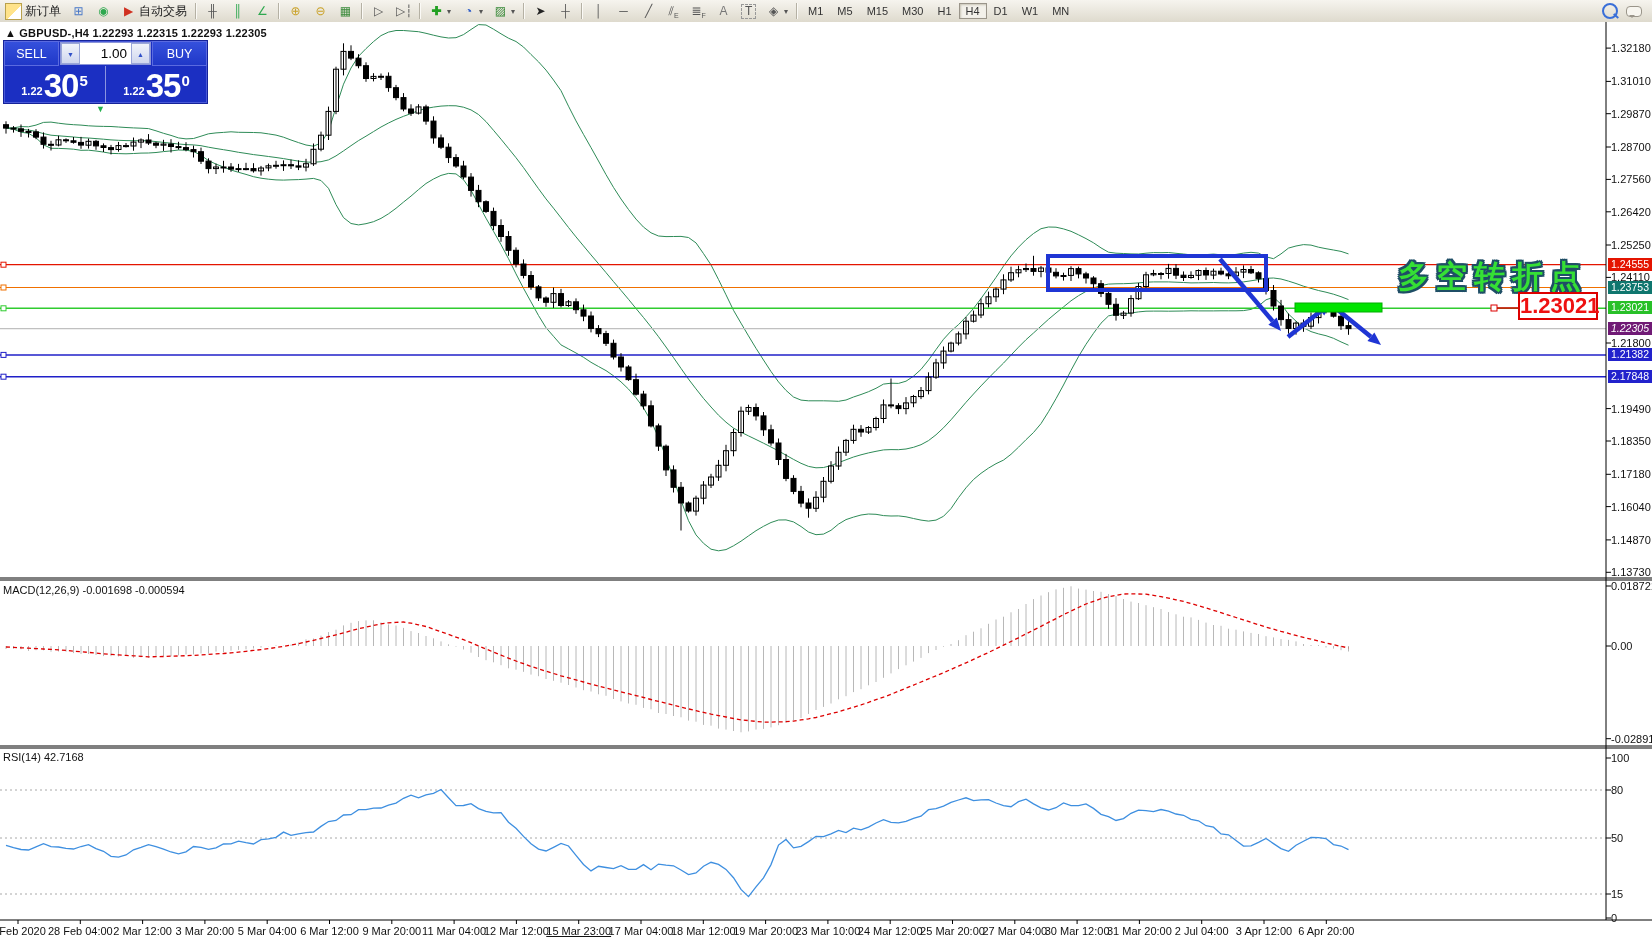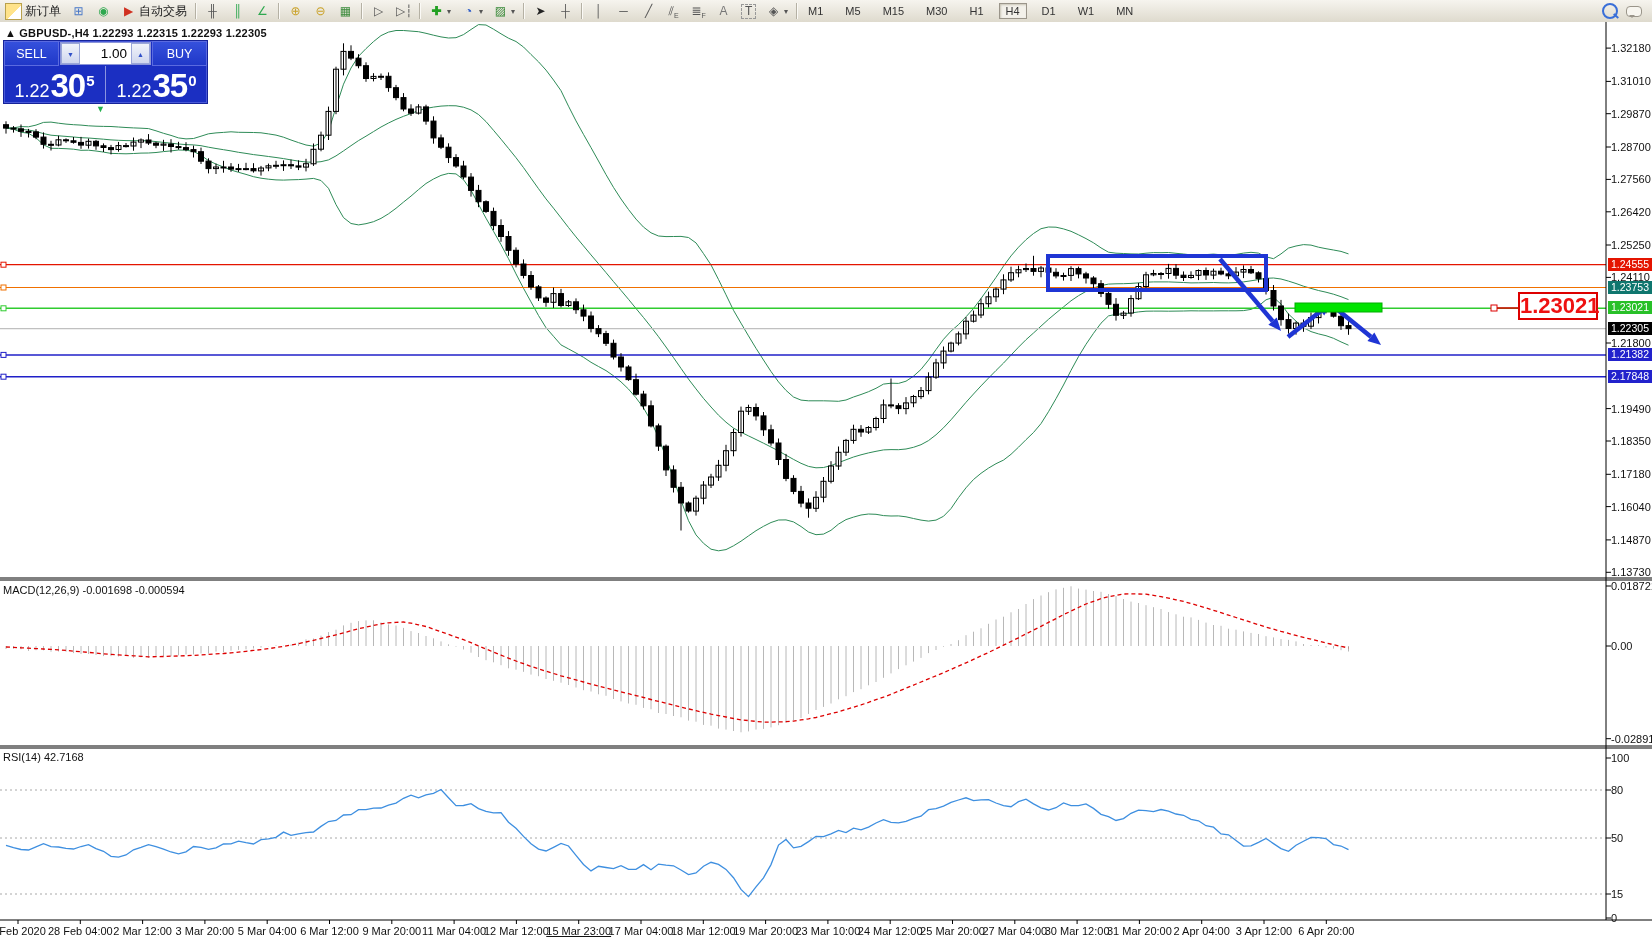--- a/index.html
+++ b/index.html
@@ -28,21 +28,21 @@
   
   #tradew{position:absolute;left:3px;top:18px;width:203px;background:#1b2fc2;border:1px solid #15239a;box-shadow:0 0 0 1px #4a5ad8 inset;}
   .tw-row1{display:flex;align-items:stretch;height:25px;}
   .tw-btn{width:55px;border:1px solid #5succeed;border:1px solid #5a6ae0;background:linear-gradient(#3550dc,#2038c8);color:#fff;font-size:12.5px;font-family:"Liberation Sans",sans-serif;}
   .tw-vol{flex:1;display:flex;align-items:stretch;background:#fff;border:1px solid #8a94d8;margin:1px;}
   .tw-spin{width:17px;background:linear-gradient(#f2f4fa,#cfd6ee);border:1px solid #9aa6d8;color:#3050c8;font-size:7px;line-height:21px;text-align:center;}
   .tw-val{flex:1;text-align:right;padding:3px 4px 0 0;font-size:13.5px;color:#000;}
   .tw-prices{display:flex;height:37px;color:#fff;}
   .tw-half{width:50%;display:flex;align-items:flex-end;justify-content:center;padding-bottom:2px;}
   .tw-half.l{border-right:1px solid #8a94e0;}
-  .pr-small{font-size:18px;font-weight:normal;margin-right:1px;line-height:20px;margin-top:44px;}
+  .pr-small{font-size:11px;font-weight:bold;margin-right:1px;line-height:20px;margin-top:44px;}
   .pr-big{font-size:33px;font-weight:bold;line-height:30px;letter-spacing:-1px;text-align:center;}
   .pr-sup{font-size:15px;font-weight:bold;line-height:40px;vertical-align:top;margin-left:1px;}
   #collapse{position:absolute;left:96px;top:82px;font-size:9px;color:#22b14c;}
   
   #cn-note{position:absolute;left:1398px;top:234px;font-size:31px;font-weight:bold;letter-spacing:7px;color:#35df35;white-space:nowrap;
     text-shadow:-2px -2px 0 #1f4e66,2px -2px 0 #1f4e66,-2px 2px 0 #1f4e66,2px 2px 0 #1f4e66,0 -2px 0 #1f4e66,0 2px 0 #1f4e66,-2px 0 0 #1f4e66,2px 0 0 #1f4e66;}
   #pcallout{position:absolute;left:1518px;top:270px;width:76px;height:24px;border:2px solid #dd0000;color:#ee1111;background:#fff;font-size:22px;line-height:23px;text-align:center;font-weight:600;}
 </style>
 </head>
 <body>
@@ -131,21 +131,21 @@
         <span class="tb-ico" style="color:#777;">A</span>
       </div>
     <div class="tb-btn">
         <span class="tb-ico" style="border:1px dashed #999;width:13px;height:13px;line-height:13px;">T</span>
       </div>
     <div class="tb-btn">
         <span class="tb-ico" style="color:#555;">◈</span>
         <span style="font-size:8px;color:#555;">▾</span>
       </div>
     <div class="tb-sep"></div>
-    <div id="tf-bar" style="display:flex;gap:8px;">
+    <div id="tf-bar" style="display:flex;">
         <div class="tf-btn">M1</div>
         <div class="tf-btn">M5</div>
         <div class="tf-btn">M15</div>
         <div class="tf-btn">M30</div>
         <div class="tf-btn">H1</div>
         <div class="tf-btn active">H4</div>
         <div class="tf-btn">D1</div>
         <div class="tf-btn">W1</div>
         <div class="tf-btn">MN</div>
       </div>
@@ -634,21 +634,21 @@
         <div class="ptick" style="top: 321.011px;">1.21800</div>
         <div class="ptick" style="top: 386.636px;">1.19490</div>
         <div class="ptick" style="top: 419.023px;">1.18350</div>
         <div class="ptick" style="top: 452.261px;">1.17180</div>
         <div class="ptick" style="top: 484.648px;">1.16040</div>
         <div class="ptick" style="top: 517.886px;">1.14870</div>
         <div class="ptick" style="top: 550.273px;">1.13730</div>
         <div class="pbadge" style="top: 242.744px; background: rgb(228, 20, 0);">1.24555</div>
         <div class="pbadge" style="top: 265.528px; background: #0f766e;">1.23753</div>
         <div class="pbadge" style="top: 286.324px; background: rgb(40, 192, 40);">1.23021</div>
-        <div class="pbadge" style="top: 306.665px; background: #000000;">1.22305</div>
+        <div class="pbadge" style="top: 306.665px; background: #701a75; font-style: italic;">1.22305</div>
         <div class="pbadge" style="top: 332.886px; background: rgb(34, 34, 204);">1.21382</div>
         <div class="pbadge" style="top: 354.676px; background: rgb(34, 34, 204);">2.17848</div>
         <div class="ptick" style="top: 563.997px;">0.018721</div>
         <div class="ptick" style="top: 624px;">0.00</div>
         <div class="ptick" style="top: 716.67px;">-0.028913</div>
         <div class="ptick" style="top: 736px;">100</div>
         <div class="ptick" style="top: 768px;">80</div>
         <div class="ptick" style="top: 816px;">50</div>
         <div class="ptick" style="top: 872px;">15</div>
         <div class="ptick" style="top: 896px;">0</div>
@@ -666,21 +666,21 @@
         <div class="tlabel" style="left: 578.7px; top: 903px; text-decoration: underline;">15 Mar 23:00</div>
         <div class="tlabel" style="left: 641px; top: 903px;">17 Mar 04:00</div>
         <div class="tlabel" style="left: 703.3px; top: 903px;">18 Mar 12:00</div>
         <div class="tlabel" style="left: 765.6px; top: 903px;">19 Mar 20:00</div>
         <div class="tlabel" style="left: 827.9px; top: 903px;">23 Mar 10:00</div>
         <div class="tlabel" style="left: 890.2px; top: 903px;">24 Mar 12:00</div>
         <div class="tlabel" style="left: 952.5px; top: 903px;">25 Mar 20:00</div>
         <div class="tlabel" style="left: 1014.8px; top: 903px;">27 Mar 04:00</div>
         <div class="tlabel" style="left: 1077.1px; top: 903px;">30 Mar 12:00</div>
         <div class="tlabel" style="left: 1139.4px; top: 903px;">31 Mar 20:00</div>
-        <div class="tlabel" style="left: 1201.7px; top: 903px;">2 Apr 04:00</div>
+        <div class="tlabel" style="left: 1201.7px; top: 903px;">2 Jul 04:00</div>
         <div class="tlabel" style="left: 1264px; top: 903px;">3 Apr 12:00</div>
         <div class="tlabel" style="left: 1326.3px; top: 903px;">6 Apr 20:00</div>
       </div>
 
     <div id="tradew">
       <div class="tw-row1">
         <button class="tw-btn">SELL</button>
         <div class="tw-vol">
           <div class="tw-spin">▼</div>
           <div class="tw-val">1.00</div>
@@ -696,15 +696,16 @@
         </div>
         <div class="tw-half">
           <span class="pr-small">1.22</span>
             <span class="pr-big">35</span>
             <span class="pr-sup">0</span>
         </div>
       </div>
     </div>
     <div id="collapse">▼</div>
 
+    <div id="cn-note">多空转折点</div>
     <div id="pcallout">1.23021</div>
   </div>
 </div>
 
 </body></html>

